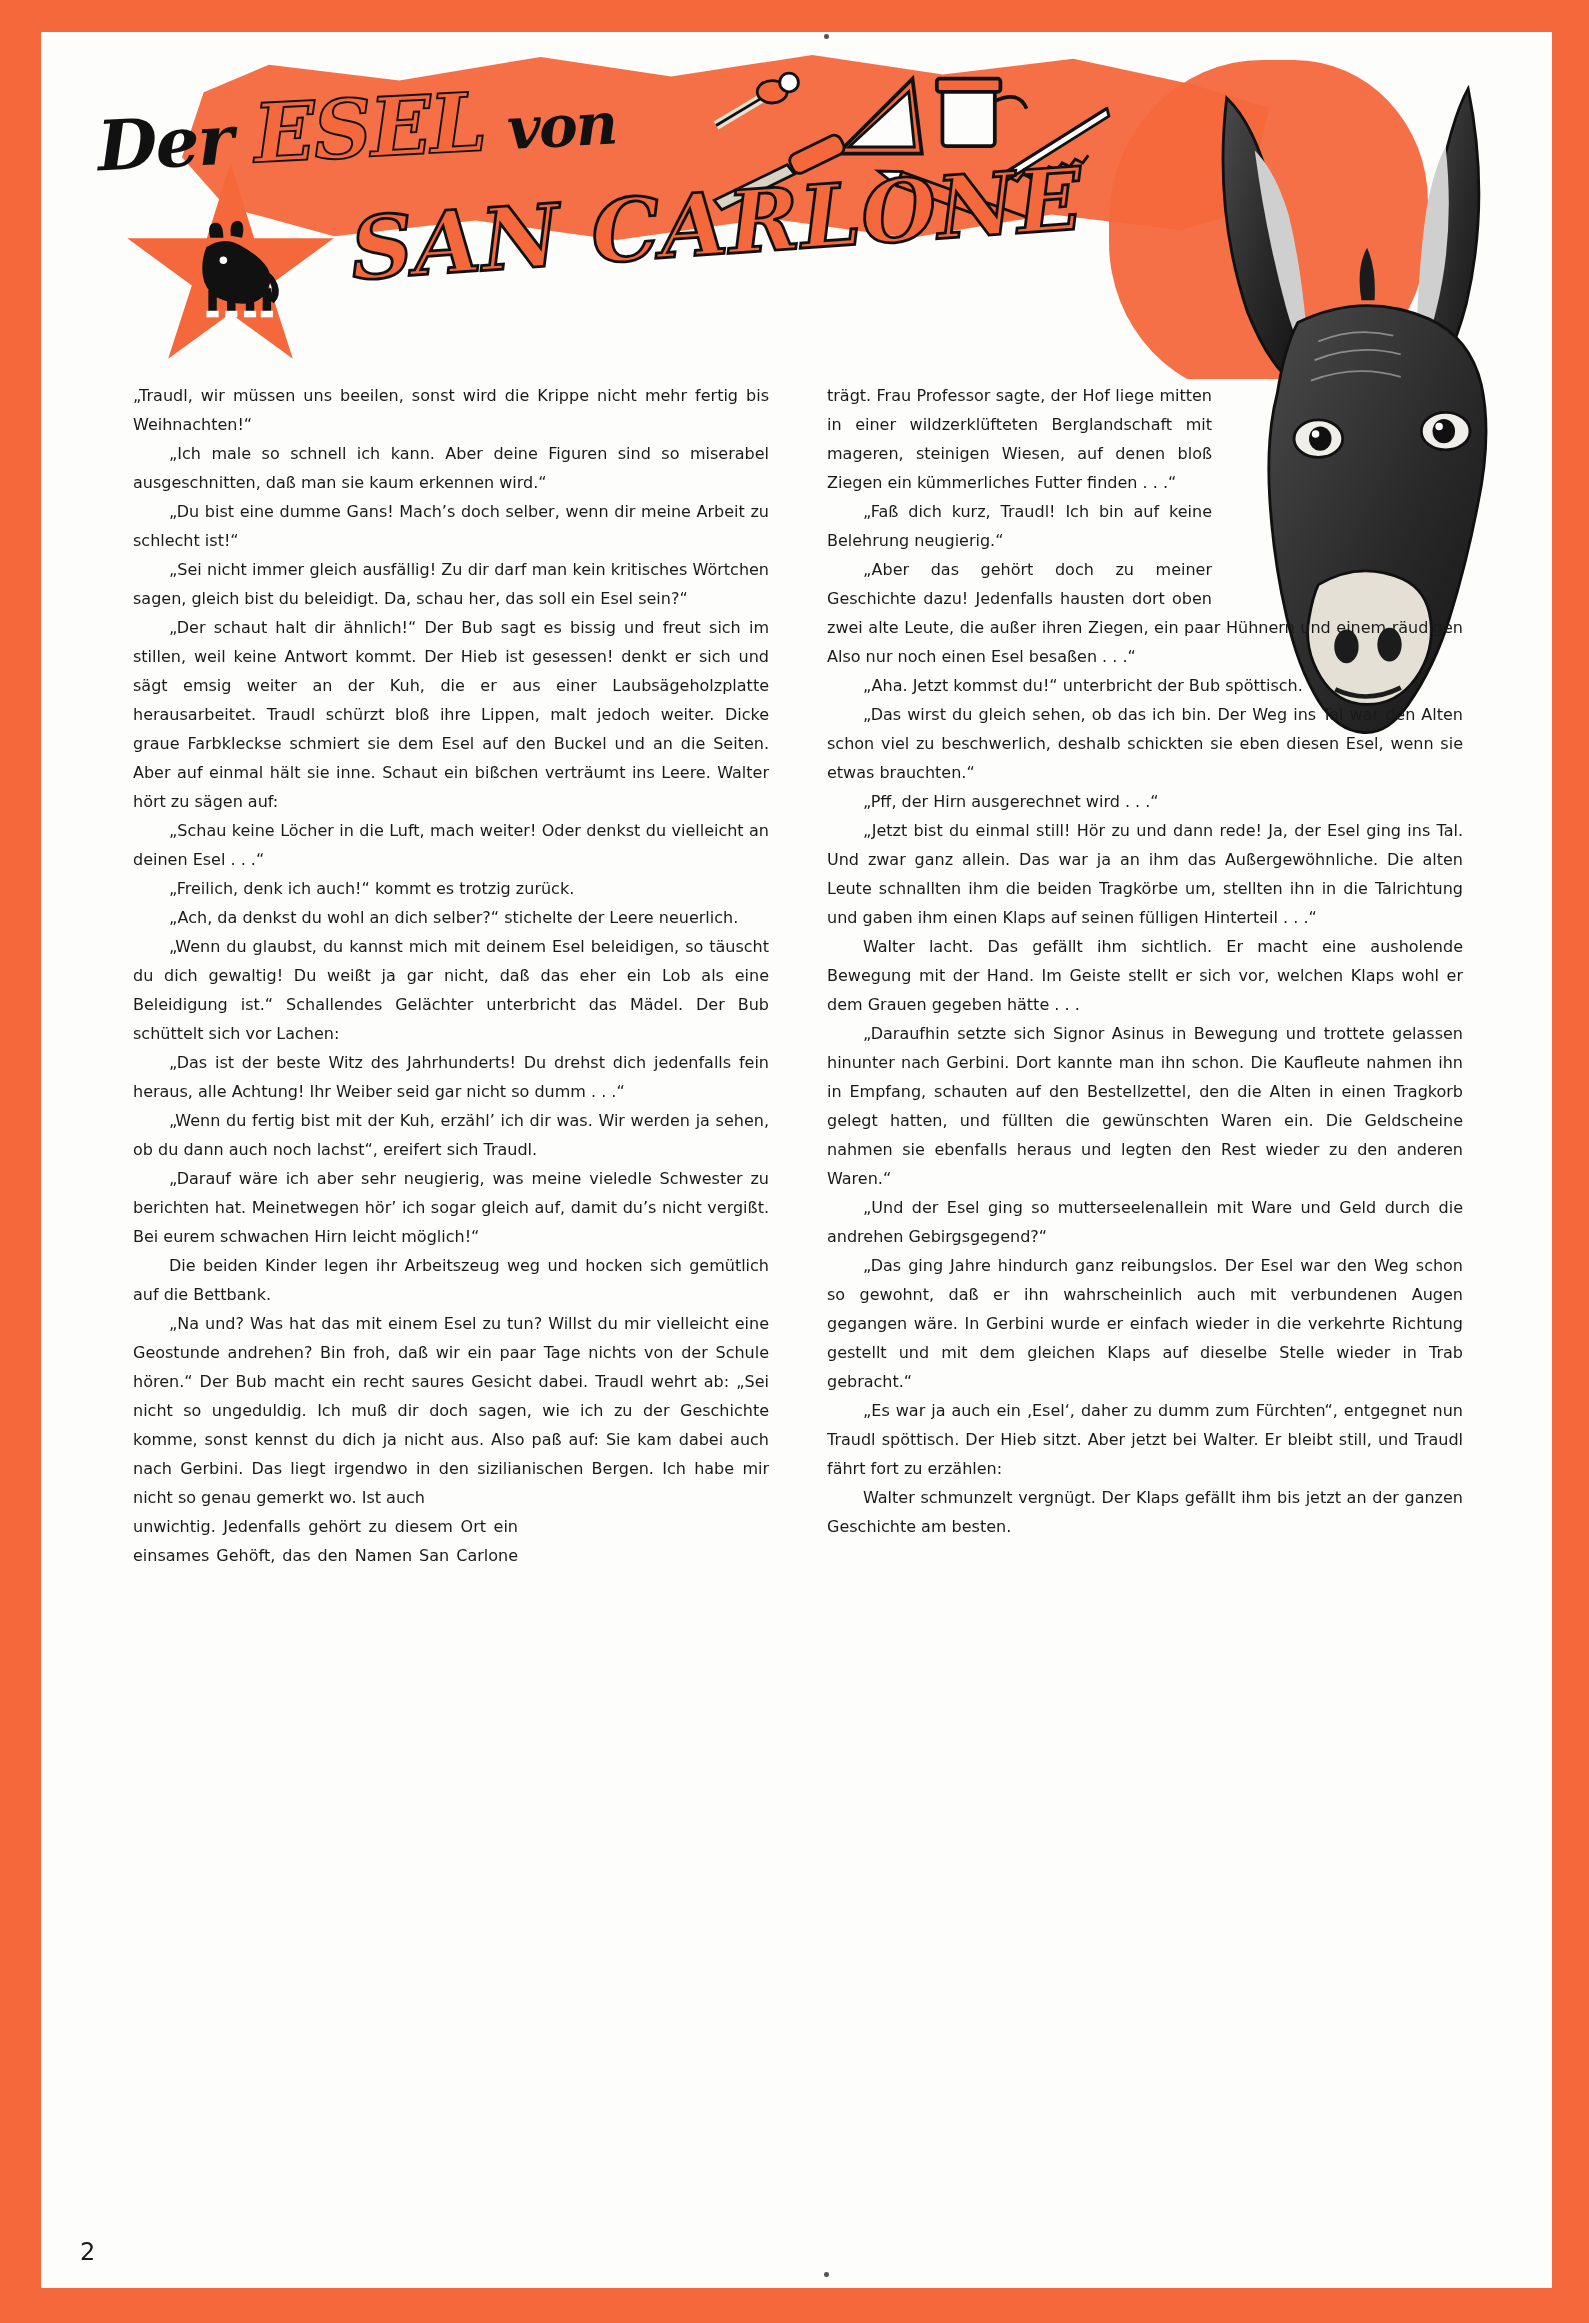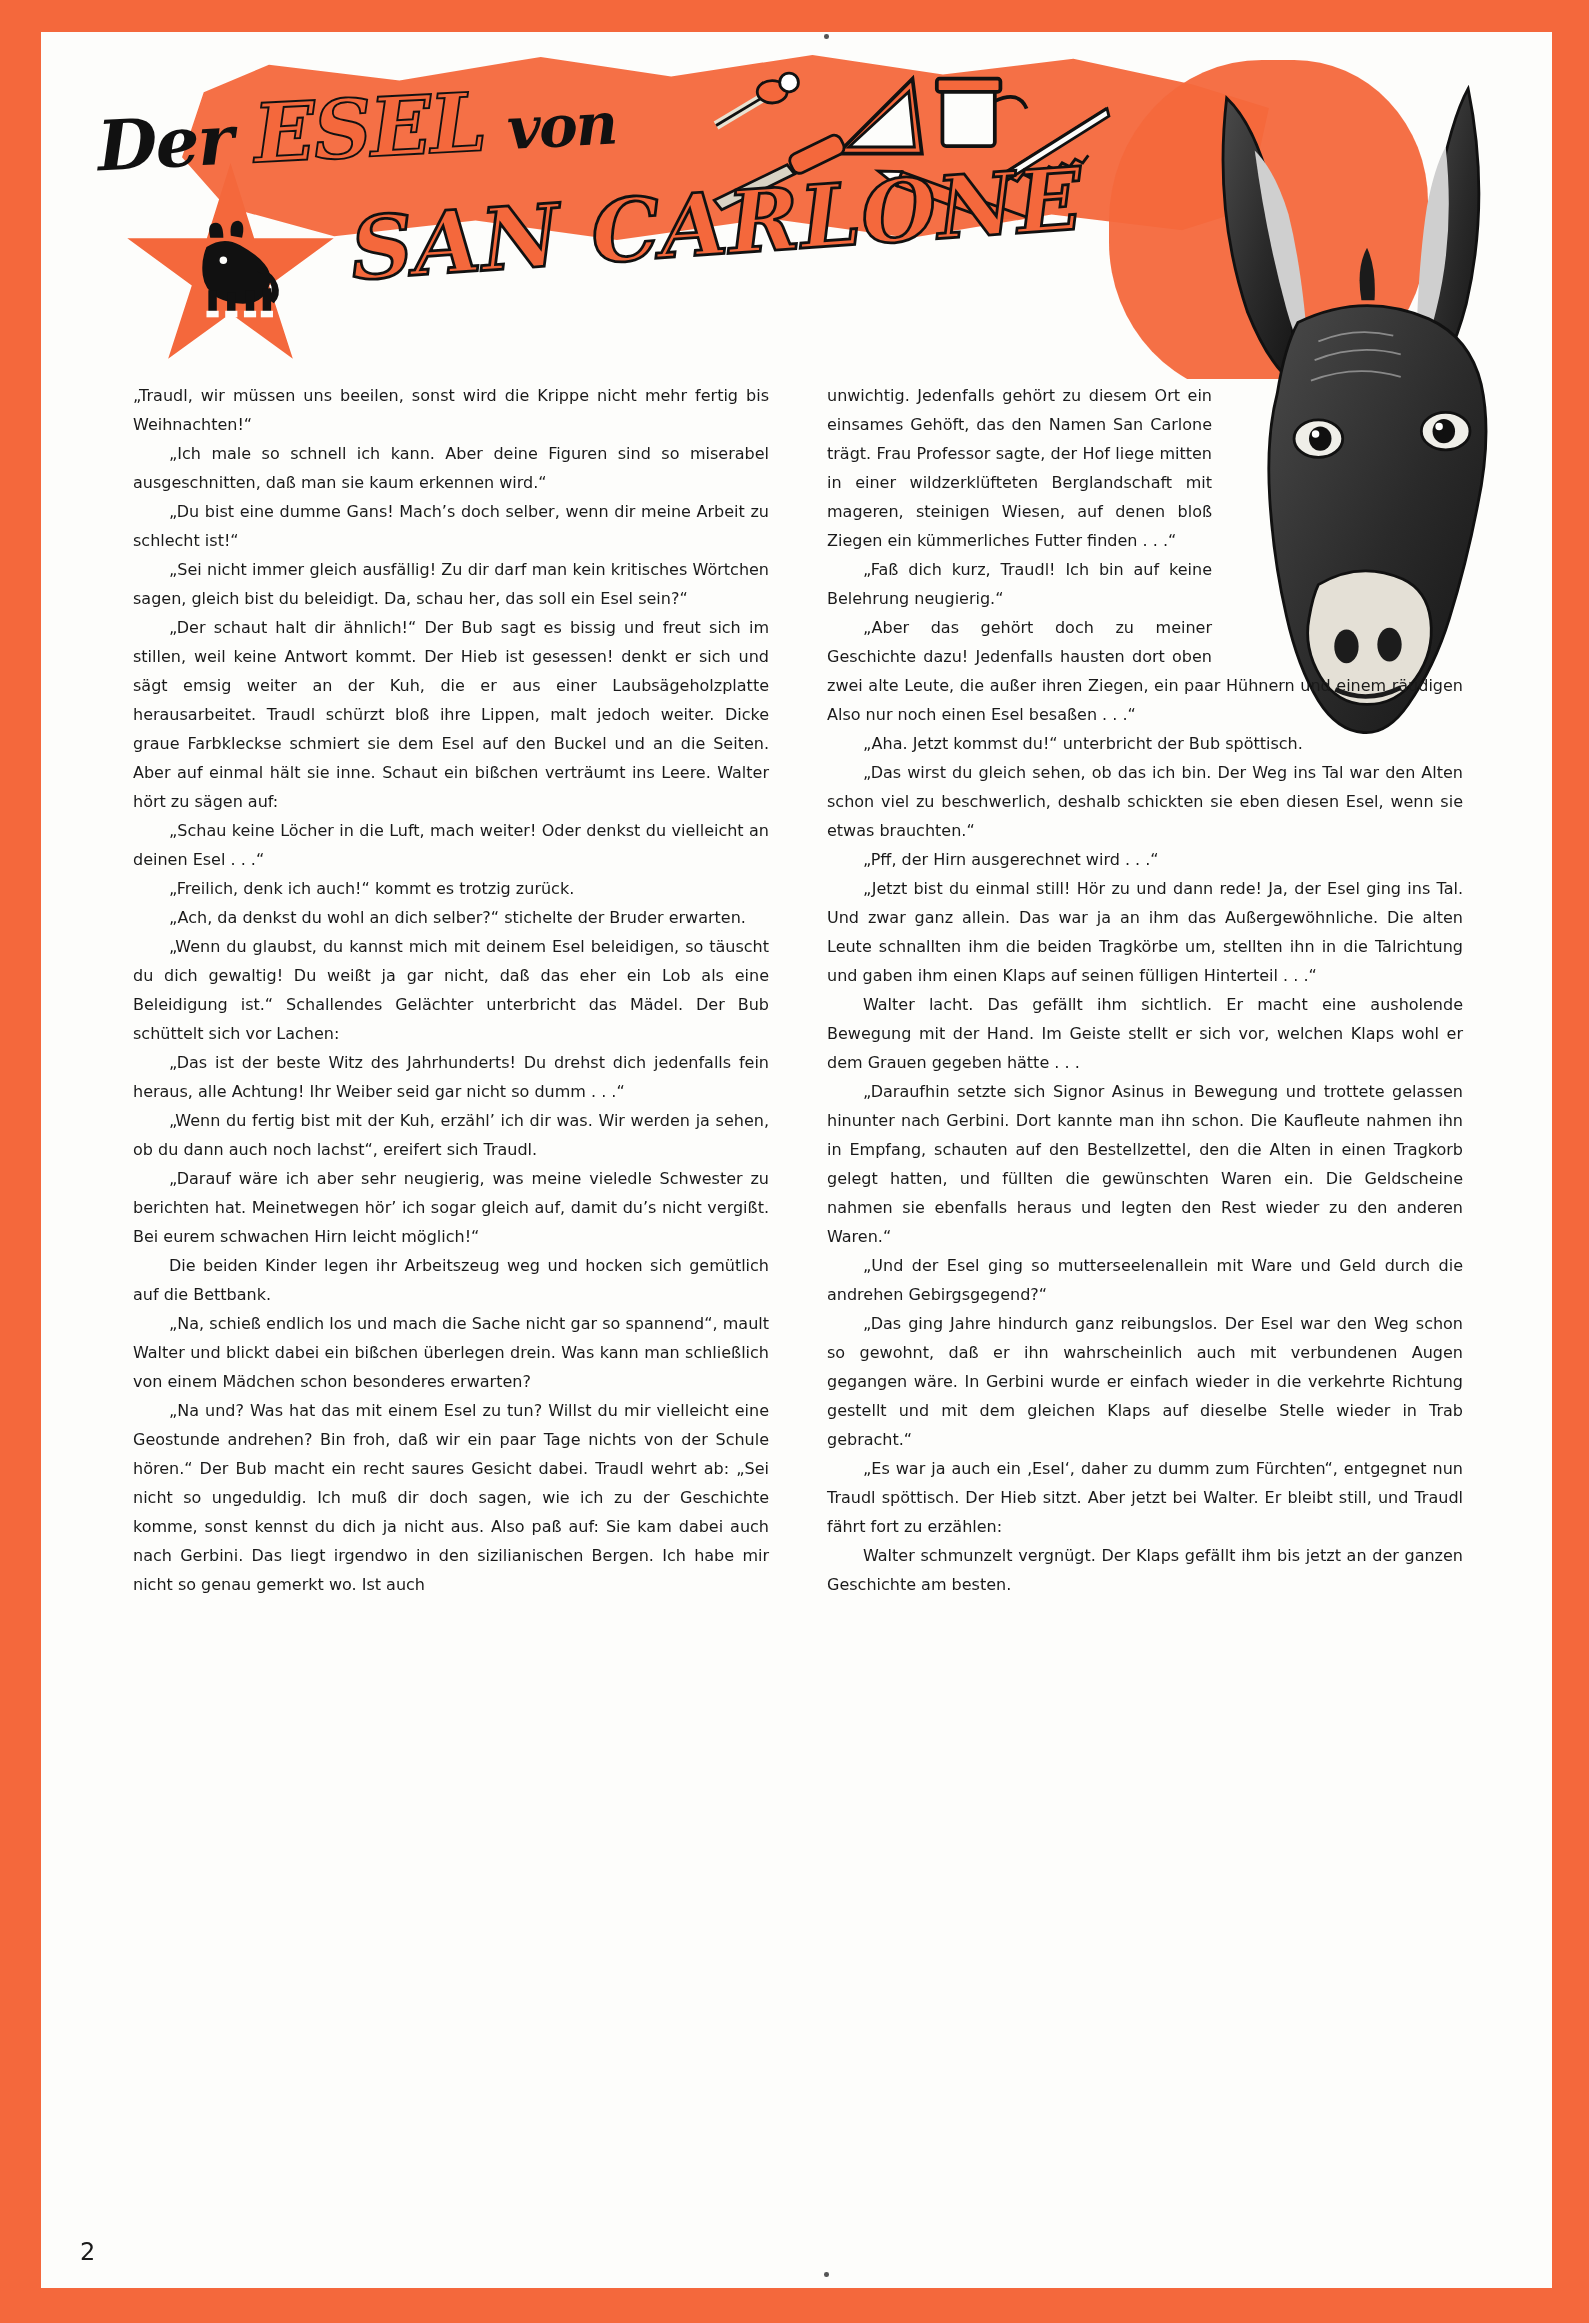--- a/index.html
+++ b/index.html
@@ -280,27 +280,26 @@
     </svg>
 
     <div class="content">
       <p class="noindent">„Traudl, wir müssen uns beeilen, sonst wird die Krippe nicht mehr fertig bis Weihnachten!“</p>
       <p>„Ich male so schnell ich kann. Aber deine Figuren sind so miserabel ausgeschnitten, daß man sie kaum erkennen wird.“</p>
       <p>„Du bist eine dumme Gans! Mach’s doch selber, wenn dir meine Arbeit zu schlecht ist!“</p>
       <p>„Sei nicht immer gleich ausfällig! Zu dir darf man kein kritisches Wörtchen sagen, gleich bist du beleidigt. Da, schau her, das soll ein Esel sein?“</p>
       <p>„Der schaut halt dir ähnlich!“ Der Bub sagt es bissig und freut sich im stillen, weil keine Antwort kommt. Der Hieb ist gesessen! denkt er sich und sägt emsig weiter an der Kuh, die er aus einer Laubsägeholzplatte herausarbeitet. Traudl schürzt bloß ihre Lippen, malt jedoch weiter. Dicke graue Farbkleckse schmiert sie dem Esel auf den Buckel und an die Seiten. Aber auf einmal hält sie inne. Schaut ein bißchen verträumt ins Leere. Walter hört zu sägen auf:</p>
       <p>„Schau keine Löcher in die Luft, mach weiter! Oder denkst du vielleicht an deinen Esel . . .“</p>
       <p>„Freilich, denk ich auch!“ kommt es trotzig zurück.</p>
-      <p>„Ach, da denkst du wohl an dich selber?“ stichelte der Bruder erwarten.</p>
+      <p>„Ach, da denkst du wohl an dich selber?“ stichelte der Leere neuerlich.</p>
       <p>„Wenn du glaubst, du kannst mich mit deinem Esel beleidigen, so täuscht du dich gewaltig! Du weißt ja gar nicht, daß das eher ein Lob als eine Beleidigung ist.“ Schallendes Gelächter unterbricht das Mädel. Der Bub schüttelt sich vor Lachen:</p>
       <p>„Das ist der beste Witz des Jahrhunderts! Du drehst dich jedenfalls fein heraus, alle Achtung! Ihr Weiber seid gar nicht so dumm . . .“</p>
       <p>„Wenn du fertig bist mit der Kuh, erzähl’ ich dir was. Wir werden ja sehen, ob du dann auch noch lachst“, ereifert sich Traudl.</p>
       <p>„Darauf wäre ich aber sehr neugierig, was meine vieledle Schwester zu berichten hat. Meinetwegen hör’ ich sogar gleich auf, damit du’s nicht vergißt. Bei eurem schwachen Hirn leicht möglich!“</p>
       <p>Die beiden Kinder legen ihr Arbeitszeug weg und hocken sich gemütlich auf die Bettbank.</p>
-      <p>„Na, schieß endlich los und mach die Sache nicht gar so spannend“, mault Walter und blickt dabei ein bißchen überlegen drein. Was kann man schließlich von einem Mädchen schon besonderes erwarten?</p>
       <p>„Na und? Was hat das mit einem Esel zu tun? Willst du mir vielleicht eine Geostunde andrehen? Bin froh, daß wir ein paar Tage nichts von der Schule hören.“ Der Bub macht ein recht saures Gesicht dabei. Traudl wehrt ab: „Sei nicht so ungeduldig. Ich muß dir doch sagen, wie ich zu der Geschichte komme, sonst kennst du dich ja nicht aus. Also paß auf: Sie kam dabei auch nach Gerbini. Das liegt irgendwo in den sizilianischen Bergen. Ich habe mir nicht so genau gemerkt wo. Ist auch</p>
 
       <div class="wrap-spacer"></div>
       <p class="noindent">unwichtig. Jedenfalls gehört zu diesem Ort ein einsames Gehöft, das den Namen San Carlone trägt. Frau Professor sagte, der Hof liege mitten in einer wildzerklüfteten Berglandschaft mit mageren, steinigen Wiesen, auf denen bloß Ziegen ein kümmerliches Futter finden . . .“</p>
       <p>„Faß dich kurz, Traudl! Ich bin auf keine Belehrung neugierig.“</p>
       <p>„Aber das gehört doch zu meiner Geschichte dazu! Jedenfalls hausten dort oben zwei alte Leute, die außer ihren Ziegen, ein paar Hühnern und einem räudigen Also nur noch einen Esel besaßen . . .“</p>
       <p>„Aha. Jetzt kommst du!“ unterbricht der Bub spöttisch.</p>
       <p>„Das wirst du gleich sehen, ob das ich bin. Der Weg ins Tal war den Alten schon viel zu beschwerlich, deshalb schickten sie eben diesen Esel, wenn sie etwas brauchten.“</p>
       <p>„Pff, der Hirn ausgerechnet wird . . .“</p>
       <p>„Jetzt bist du einmal still! Hör zu und dann rede! Ja, der Esel ging ins Tal. Und zwar ganz allein. Das war ja an ihm das Außergewöhnliche. Die alten Leute schnallten ihm die beiden Tragkörbe um, stellten ihn in die Talrichtung und gaben ihm einen Klaps auf seinen fülligen Hinterteil . . .“</p>

